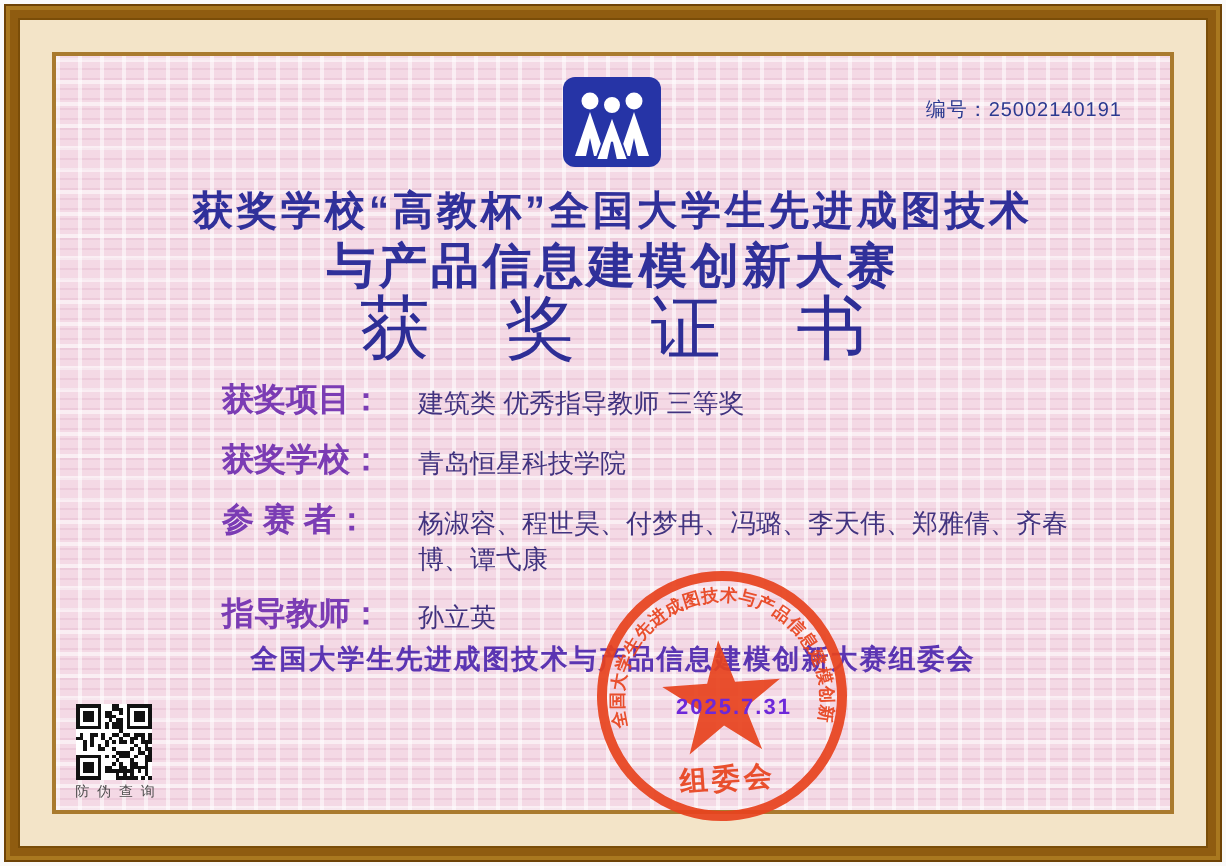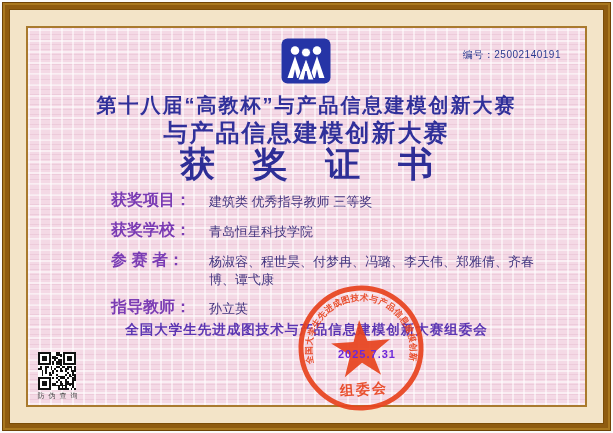--- a/index.html
+++ b/index.html
@@ -22,21 +22,21 @@
         repeating-linear-gradient(0deg, rgba(255,255,255,.55) 0 2px, rgba(255,255,255,0) 2px 11px),
         repeating-linear-gradient(0deg, rgba(219,166,192,.28) 0 1px, rgba(0,0,0,0) 1px 5px);}
   
   .serial{position:absolute;top:48px;right:52px;font-size:10px;color:#2c3a90;letter-spacing:.5px;}
   .logo{position:absolute;left:281px;top:38px;width:50px;height:46px;}
   .title1{position:absolute;top:92px;left:0;width:100%;text-align:center;
       font-size:20px;font-weight:bold;color:#30309a;letter-spacing:2px;}
   .title2{position:absolute;top:117px;left:0;width:100%;text-align:center;
       font-size:24px;font-weight:bold;color:#30309a;letter-spacing:2px;}
   .maintitle{position:absolute;top:141px;left:0;width:100%;text-align:center;
-      font-size:35px;font-weight:bold;color:#2e2e96;letter-spacing:14px;text-indent:14px;}
+      font-size:35px;font-weight:normal;color:#2e2e96;letter-spacing:14px;text-indent:14px;}
   .fields{position:absolute;left:111px;top:190px;width:480px;}
   .frow{display:flex;align-items:flex-start;margin-bottom:9px;}
   .flabel{flex:0 0 98px;font-size:16px;font-weight:bold;color:#7b3cb4;white-space:nowrap;}
   .fvalue{font-size:13px;color:#41337f;line-height:1.35;padding-top:3px;font-weight:normal;}
   .committee{position:absolute;top:321px;left:0;width:100%;text-align:center;
       font-size:13.5px;font-weight:bold;color:#5b35b2;letter-spacing:1px;}
   .date{position:absolute;left:338px;top:348px;font-size:11px;font-weight:bold;
       color:#6d28d9;letter-spacing:1px;z-index:4;}
   .seal{position:absolute;left:296px;top:282px;width:130px;height:132px;opacity:.92;
       transform:rotate(-4deg);z-index:3;}
@@ -62,21 +62,21 @@
       <polygon points="28,36 13,80 24,80 28,62 32,80 43,80" fill="#ffffff"></polygon>
 
       <circle cx="72" cy="25" r="8.5" fill="#ffffff"></circle>
       <polygon points="72,36 57,80 68,80 72,62 76,80 87,80" fill="#ffffff"></polygon>
 
       <circle cx="50" cy="29" r="9" fill="#ffffff" stroke="#2634a6" stroke-width="2"></circle>
       <polygon points="50,40 34,84 46,84 50,66 54,84 66,84" fill="#ffffff" stroke="#2634a6" stroke-width="2"></polygon>
     </svg>
   </div>
 
-  <div class="title1">第十八届“高教杯”与产品信息建模创新大赛</div>
+  <div class="title1">获奖学校“高教杯”全国大学生先进成图技术</div>
   <div class="title2">与产品信息建模创新大赛</div>
   <div class="maintitle">获 奖 证 书</div>
 
   <div class="fields">
     <div class="frow">
       <span class="flabel">获奖项目：</span>
       <span class="fvalue">建筑类 优秀指导教师 三等奖</span>
     </div>
     <div class="frow">
       <span class="flabel">获奖学校：</span>

